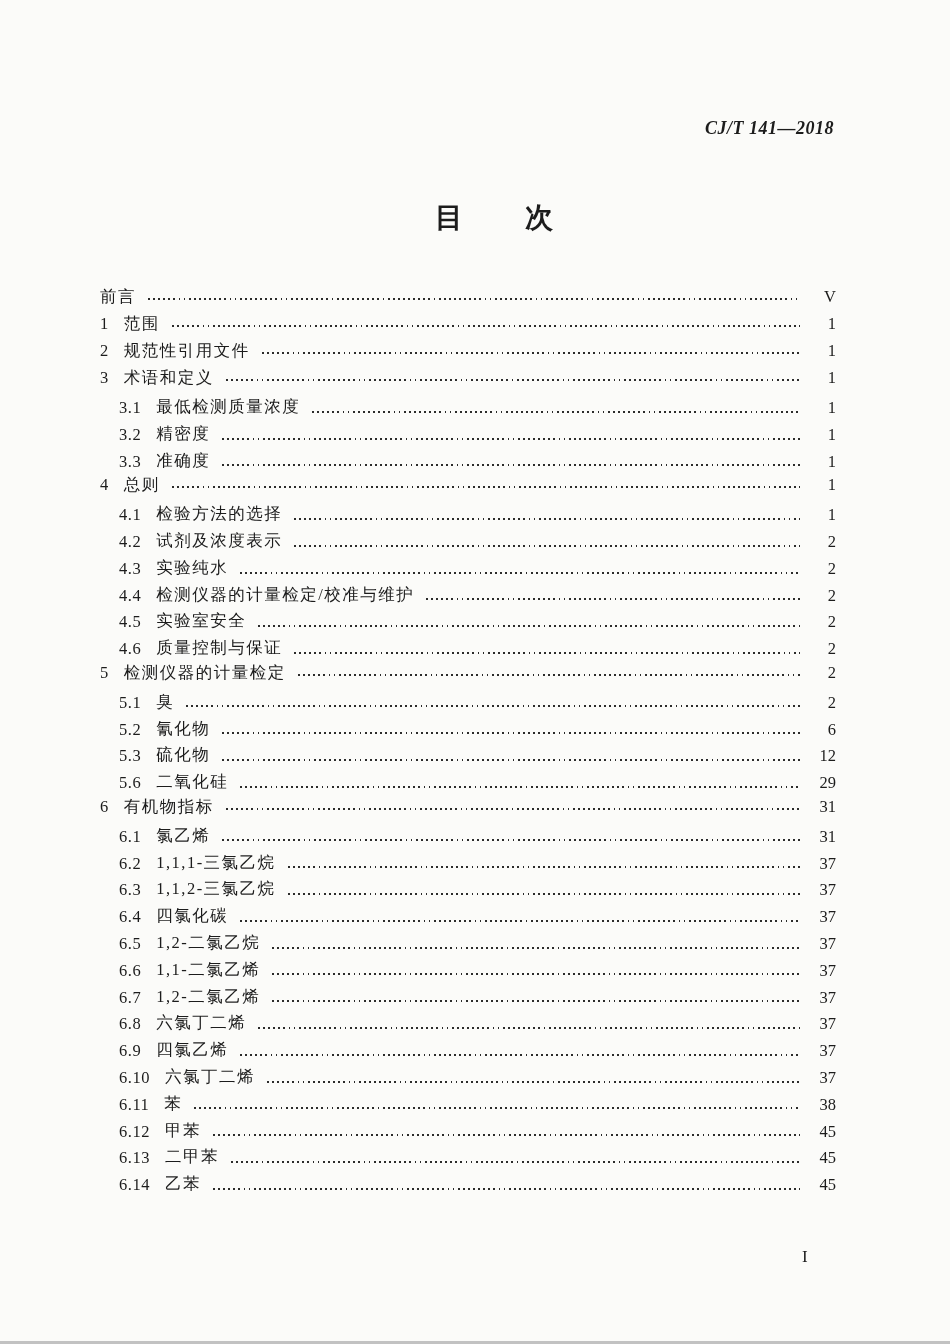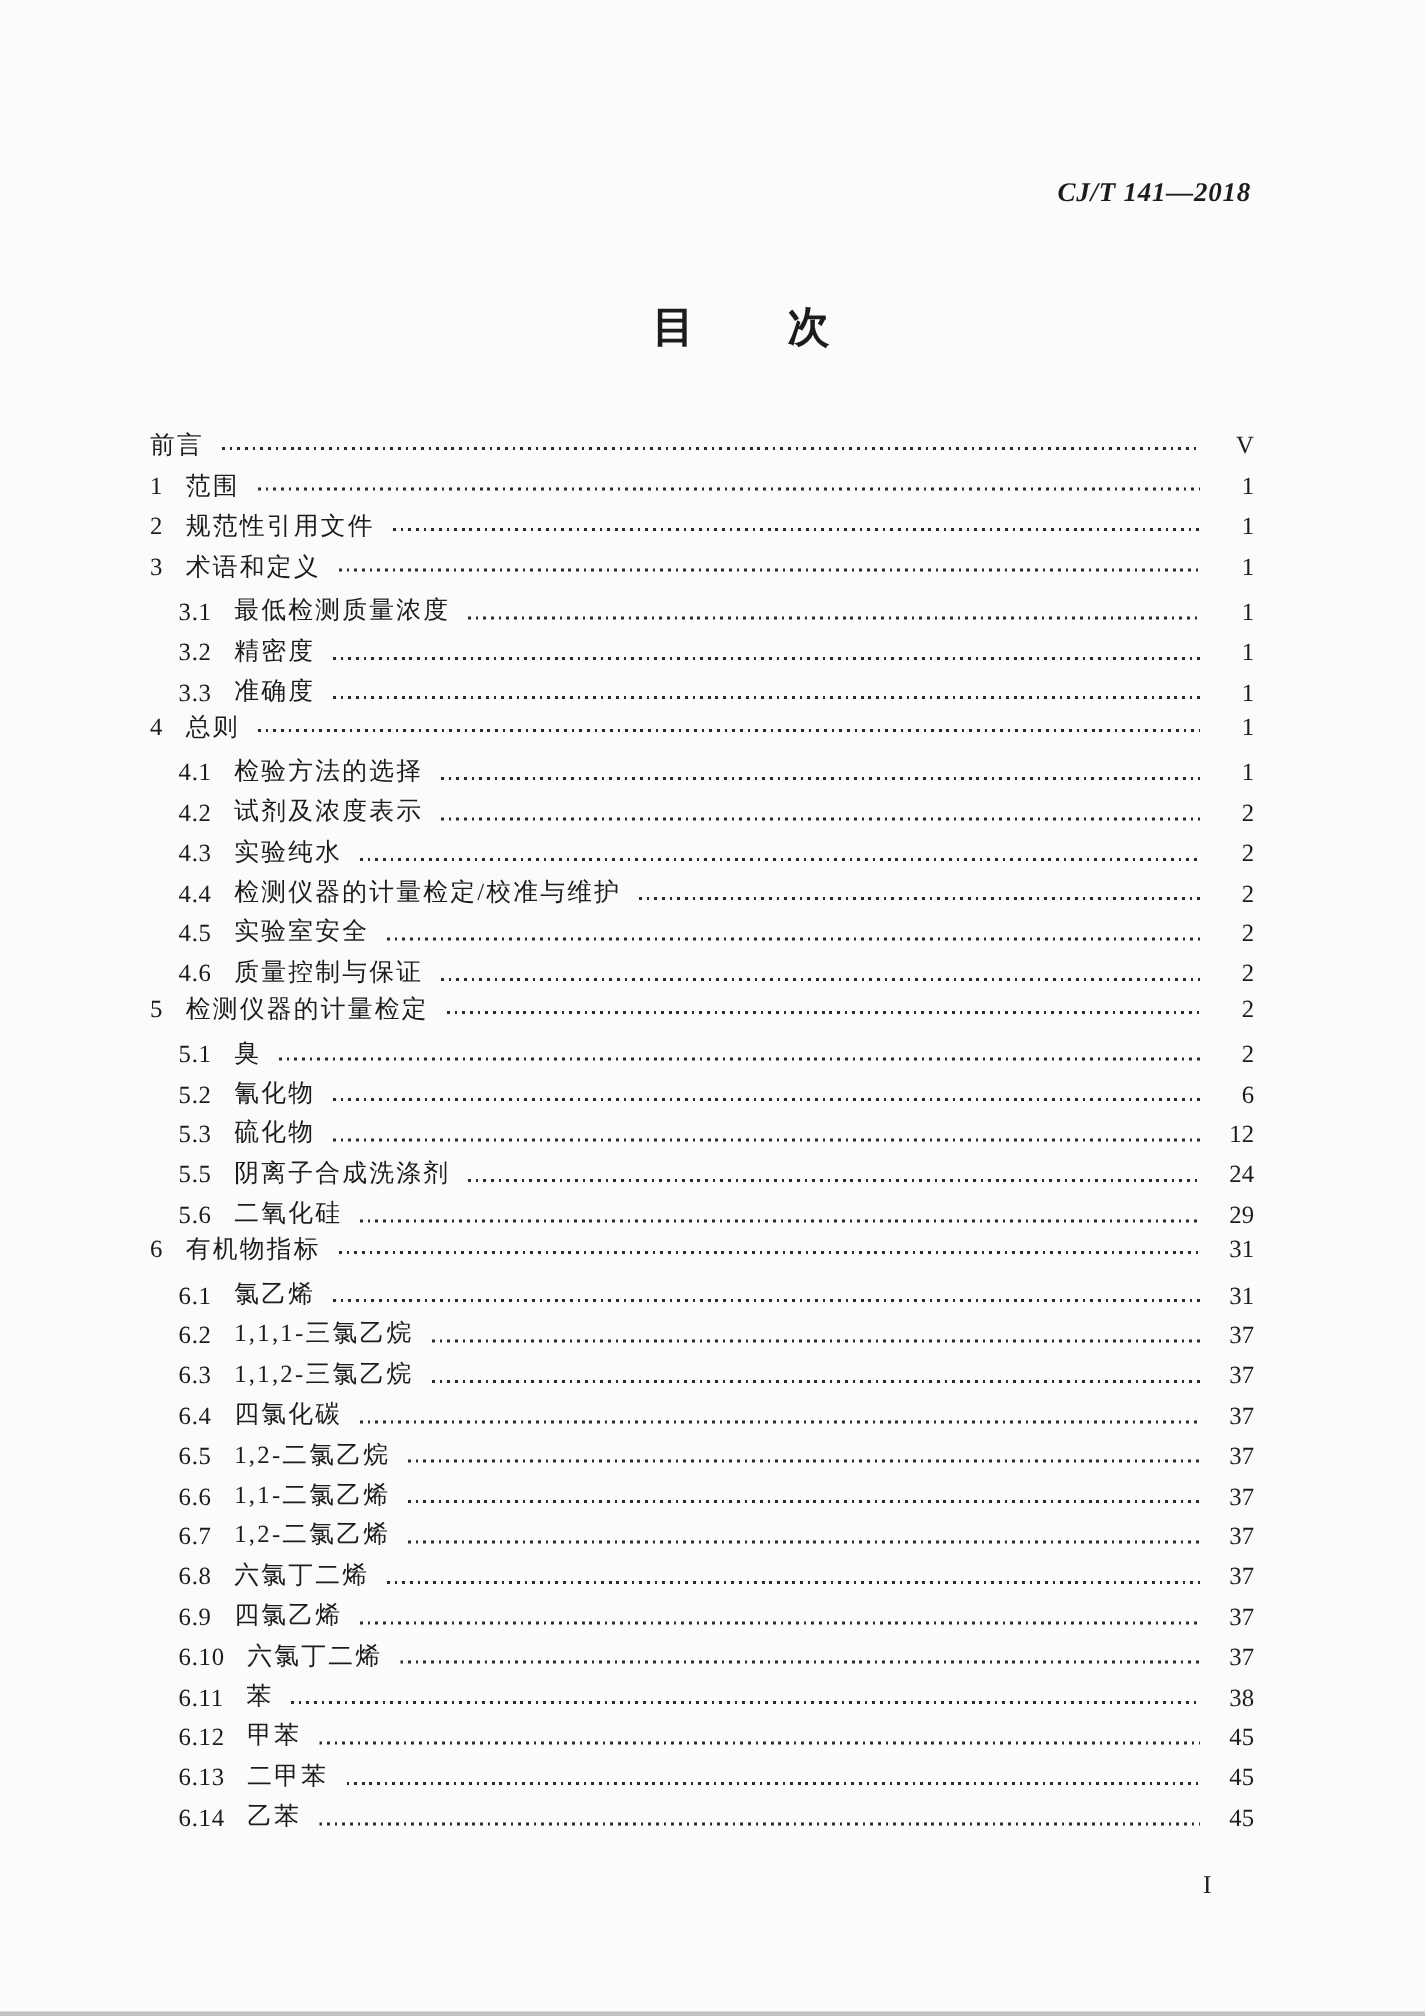--- a/index.html
+++ b/index.html
@@ -178,26 +178,20 @@
       </div>
 
       <div class="toc-row indent">
         <span class="num">5.3</span>
         <span class="label">硫化物</span>
         <span class="leader"></span>
         <span class="page-col">12</span>
       </div>
 
 
-      <div class="toc-row indent">
-        <span class="num">5.5</span>
-        <span class="label">阴离子合成洗涤剂</span>
-        <span class="leader"></span>
-        <span class="page-col">24</span>
-      </div>
 
       <div class="toc-row indent">
         <span class="num">5.6</span>
         <span class="label">二氧化硅</span>
         <span class="leader"></span>
         <span class="page-col">29</span>
       </div>
 
       <div class="toc-row">
         <span class="num">6</span>

